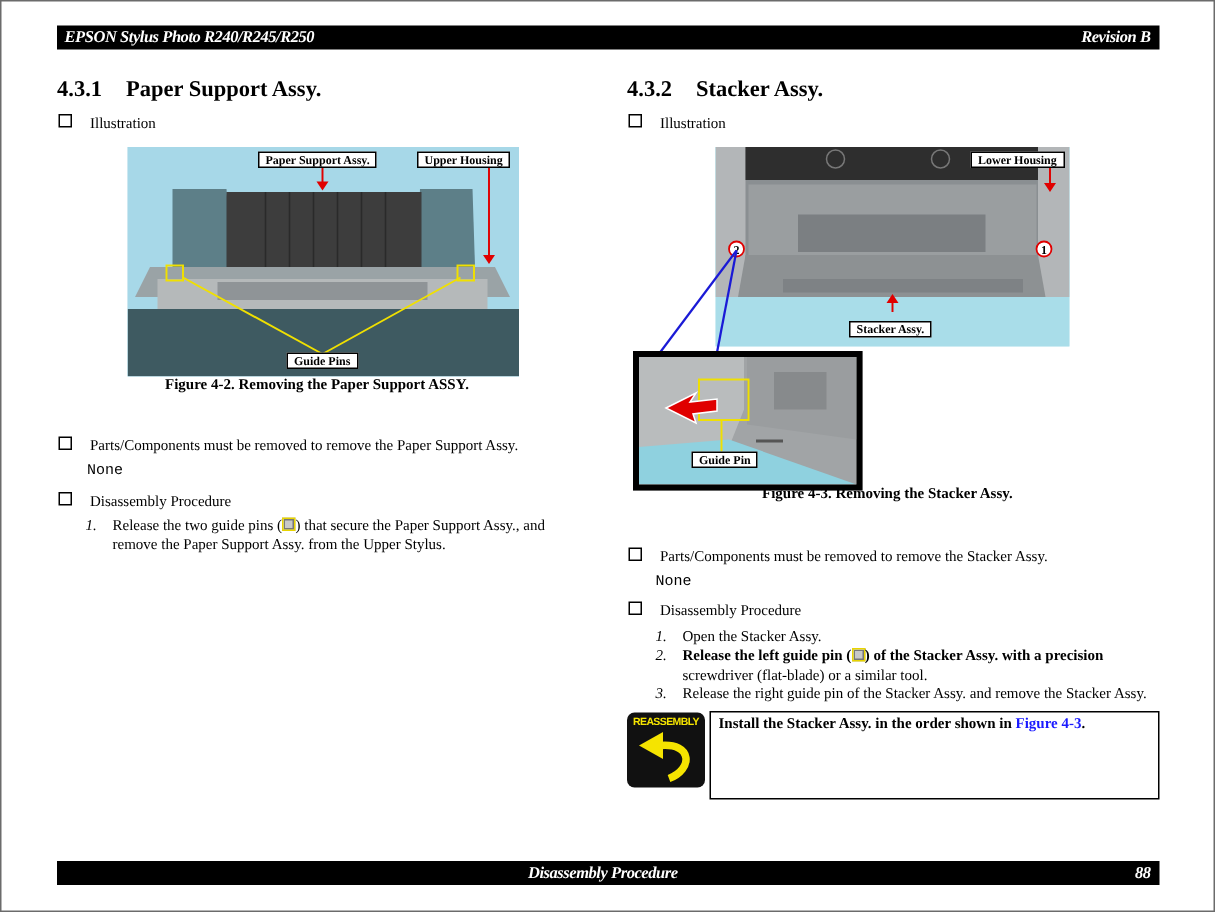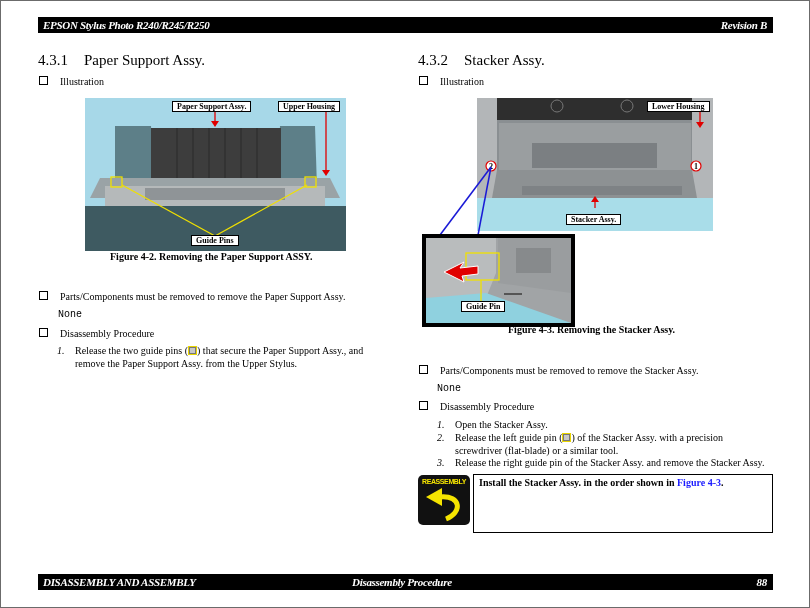--- a/index.html
+++ b/index.html
@@ -12,21 +12,21 @@
       position: absolute; left: 38px; width: 735px; height: 16px; background: #000; color: #fff;
       font-style: italic; font-weight: bold; font-size: 11px; line-height: 16px;
       font-family: "Liberation Serif", serif; letter-spacing: -0.3px;
     }
     .bar .l { position: absolute; left: 5px; }
     .bar .c { position: absolute; left: 314px; }
     .bar .r { position: absolute; right: 6px; }
     .header-bar { top: 17px; }
     .footer-bar { top: 574px; }
 
-    .h2 { position: absolute; font-weight: normal; font-size: 15px; }
+    .h2 { position: absolute; font-weight: bold; font-size: 15px; }
     .h2 .num { display: inline-block; width: 46px; }
     .bullet-line { position: absolute; font-size: 10px; line-height: 12px; }
     .box { display: inline-block; width: 7px; height: 7px; border: 1px solid #000; margin-right: 12px; vertical-align: 0px; }
     .indent-text { position: absolute; font-size: 10px; line-height: 12px; font-family: Liberation Mono, monospace; }
     .step { position: absolute; font-size: 10px; line-height: 12.5px; }
     .step .n { position: absolute; left: 0; font-style: italic; }
     .step .t { position: absolute; left: 18px; white-space: nowrap; }
     .pin-ic { display: inline-block; width: 7px; height: 7px; border: 1.5px solid #e8d400; background: #c8c8c8; vertical-align: -1px; box-shadow: inset 0 0 0 1px #777; }
 
     .caption { position: absolute; font-weight: bold; font-size: 10px; white-space: nowrap; }
@@ -179,36 +179,35 @@
 <div class="bullet-line" style="left:419px; top:401px;">
   <span class="box"></span><span>Disassembly Procedure</span>
 </div>
 
 <div class="step" style="left:437px; top:419px; width:340px; height:13px;">
   <span class="n">1.</span>
   <span class="t">Open the Stacker Assy.</span>
 </div>
 <div class="step" style="left:437px; top:432px; width:340px; height:26px;">
   <span class="n">2.</span>
-  <span class="t" style="top:0;"><span>Release the left guide pin (</span><span class="pin-ic"></span><span>) of the Stacker Assy. with a precision</span></span>
+  <span class="t" style="top:0;font-weight:bold;"><span>Release the left guide pin (</span><span class="pin-ic"></span><span>) of the Stacker Assy. with a precision</span></span>
   <span class="t" style="top:12.5px;">screwdriver (flat-blade) or a similar tool.</span>
 </div>
 <div class="step" style="left:437px; top:457px; width:340px; height:13px;">
   <span class="n">3.</span>
   <span class="t">Release the right guide pin of the Stacker Assy. and remove the Stacker Assy.</span>
 </div>
 
 <div class="reassembly-icon">
   <span class="lbl">REASSEMBLY</span>
   <svg width="52" height="50" style="position:absolute; left:0; top:0;">
     <path d="M28 44 C 44 38, 44 20, 22 22" fill="none" stroke="#f5e400" stroke-width="5"></path>
     <polygon points="8,22 24,13 24,31" fill="#f5e400"></polygon>
   </svg>
 </div>
 <div class="note-box">
   <span class="txt"><span>Install the Stacker Assy. in the order shown in </span><span class="link">Figure 4-3</span><span>.</span></span>
 </div>
 
 <div class="bar footer-bar">
-  <span class="l">DISASSEMBLY AND ASSEMBLY</span>
   <span class="c">Disassembly Procedure</span>
   <span class="r">88</span>
 </div>
 
 </body></html>

